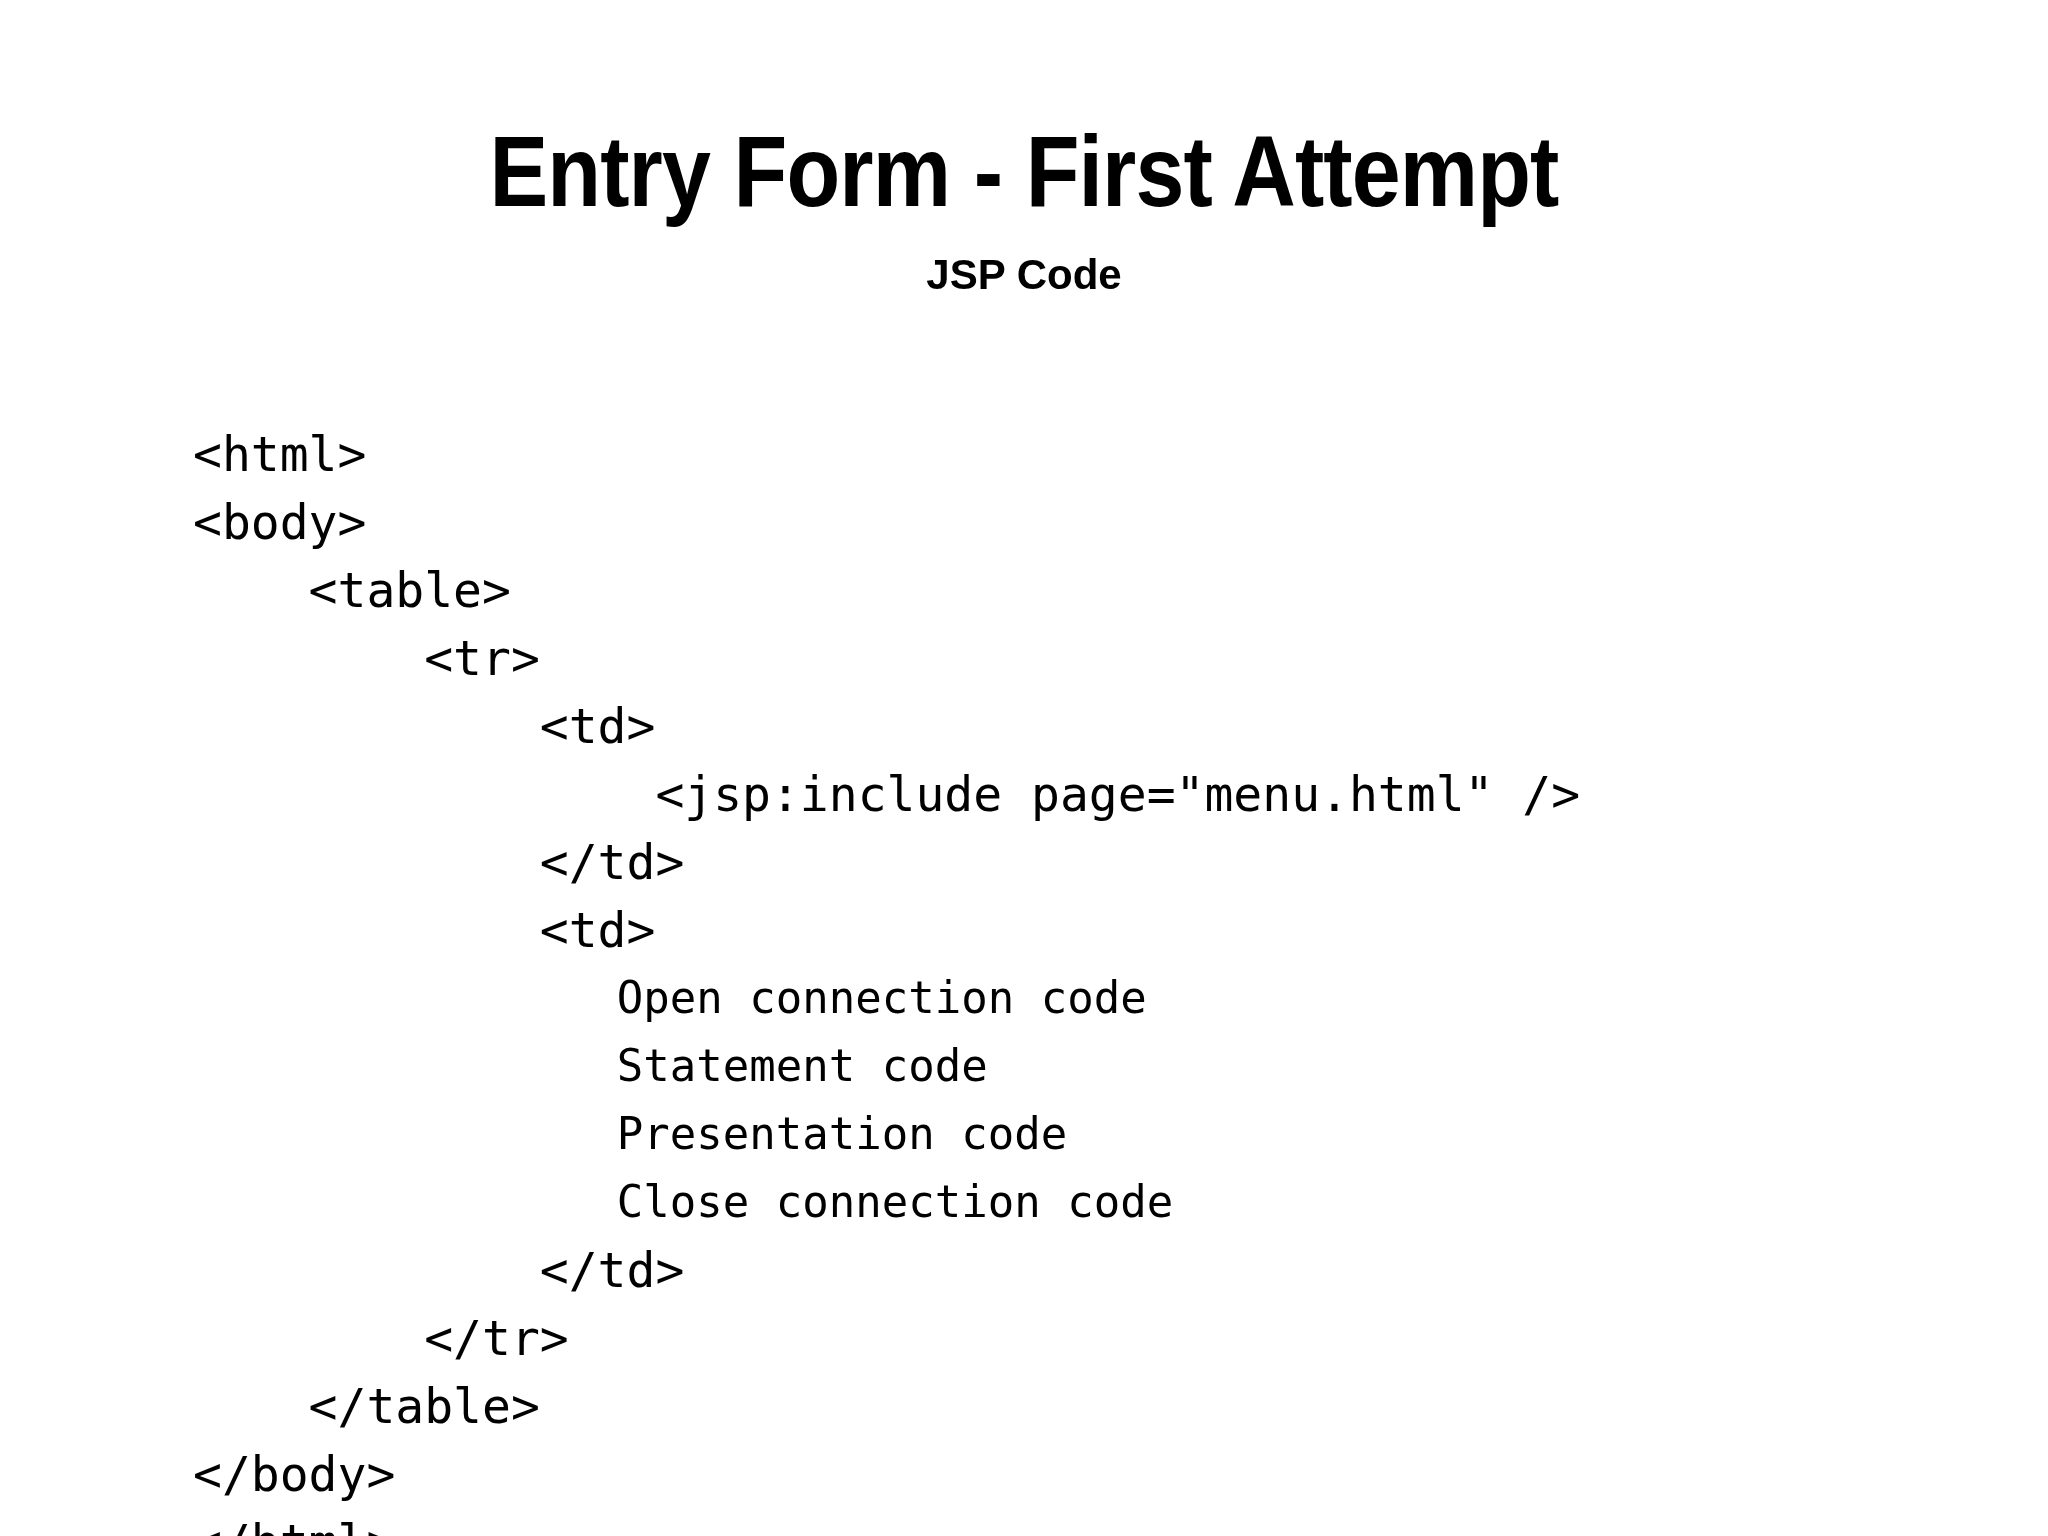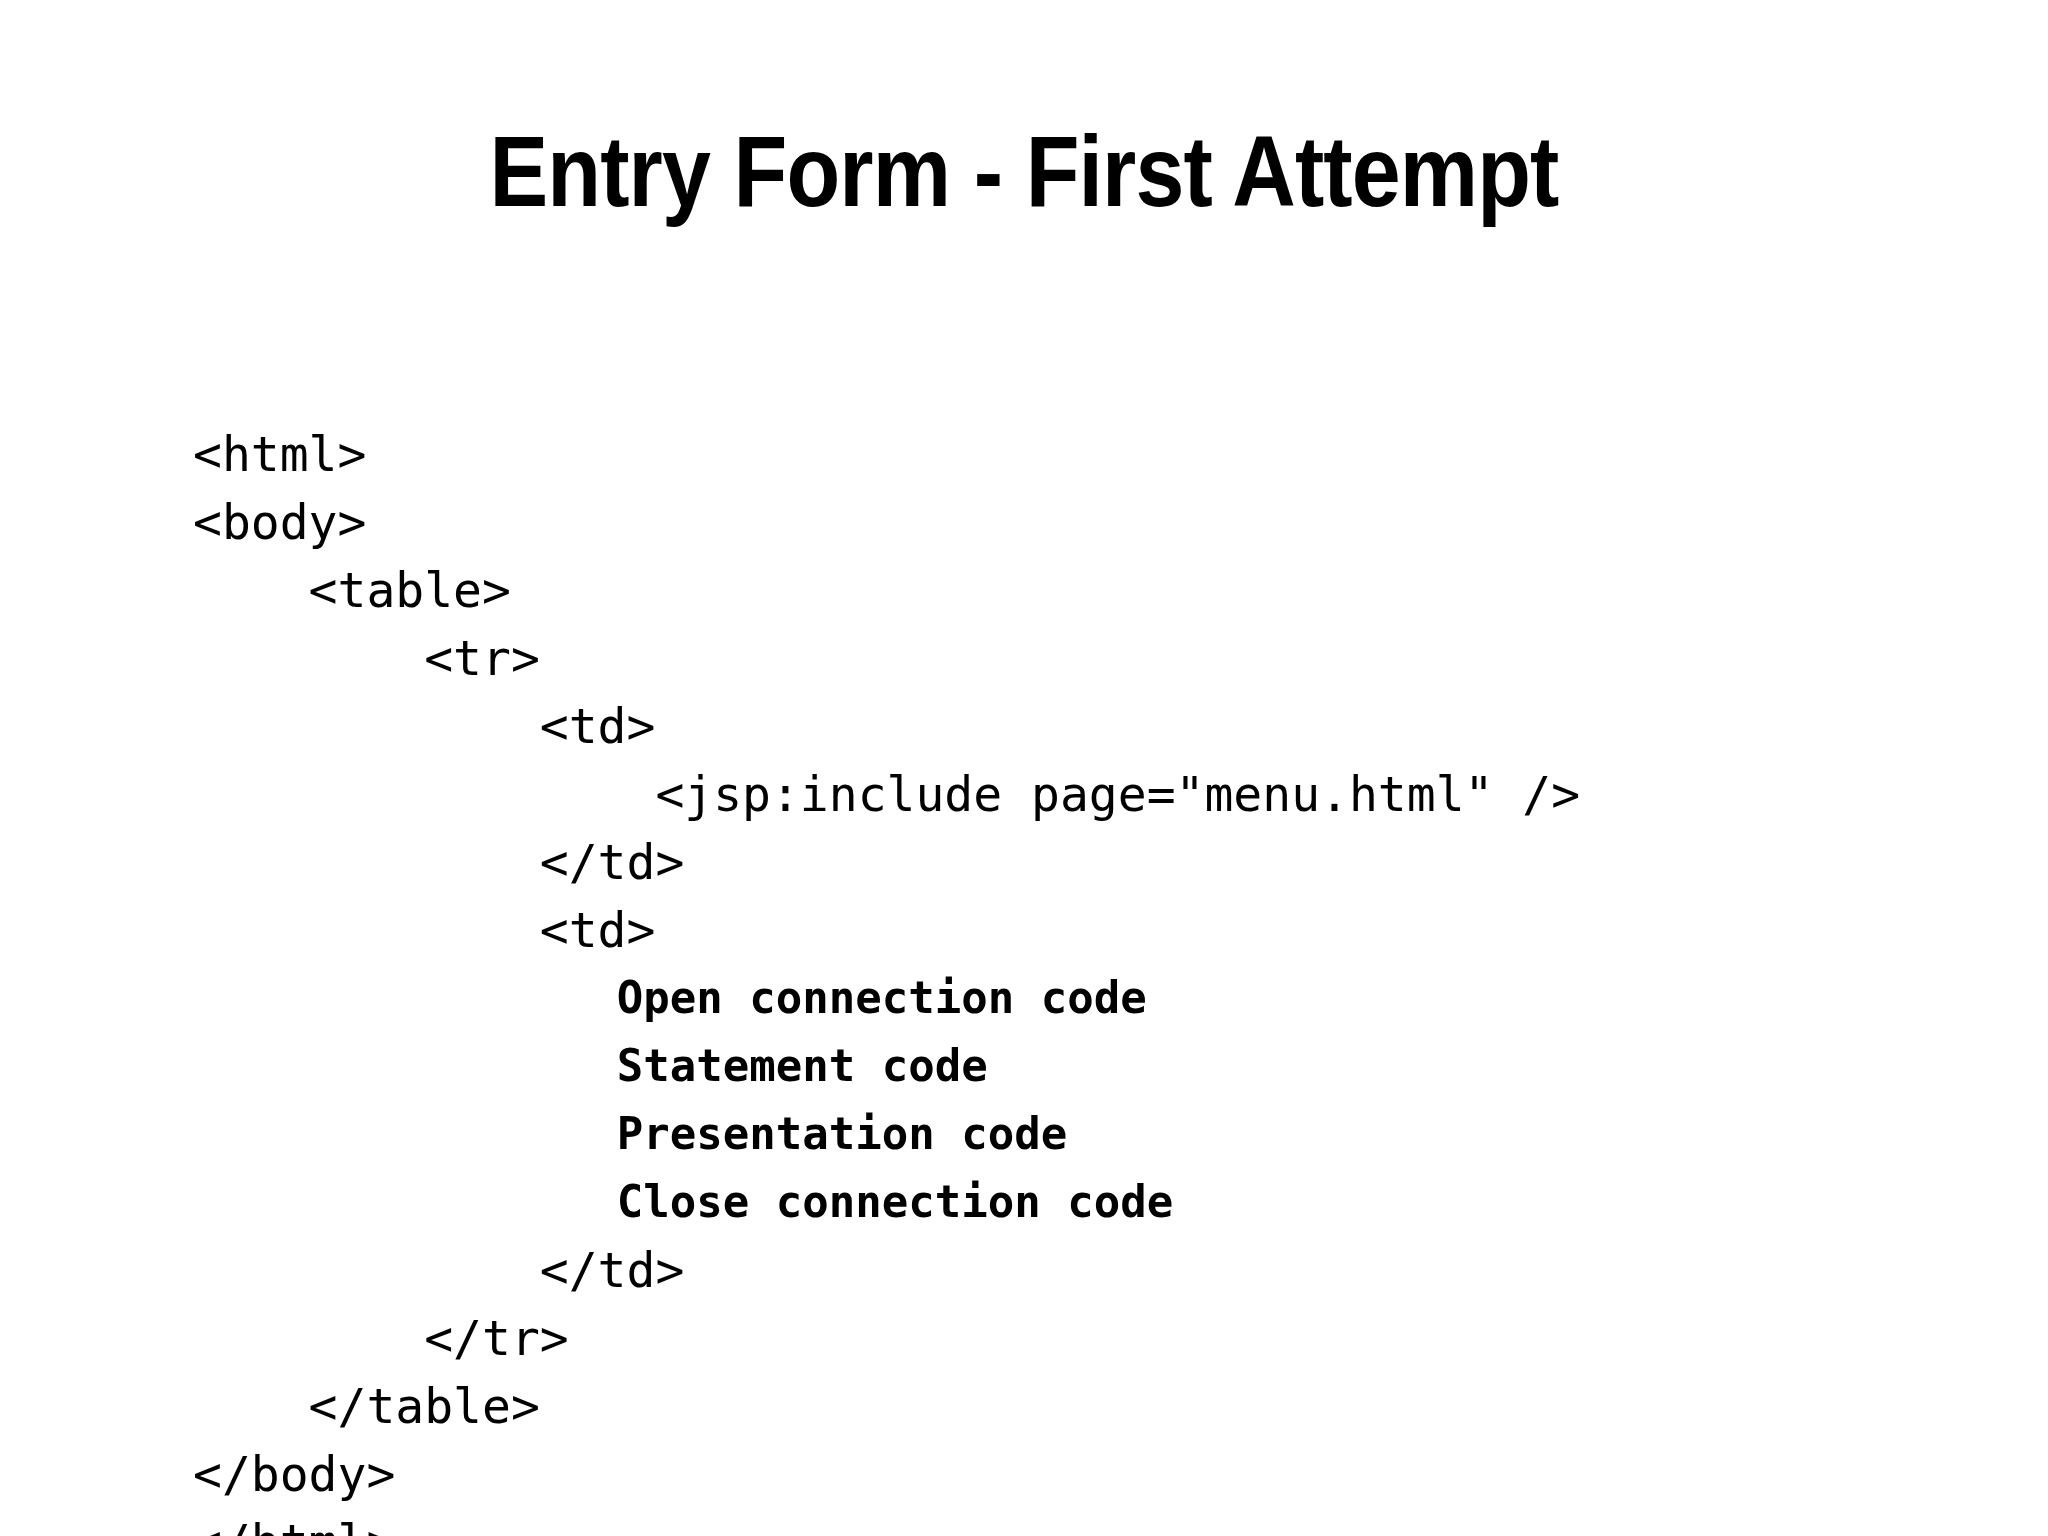--- a/index.html
+++ b/index.html
@@ -76,32 +76,33 @@
     font-family: "DejaVu Sans Mono", "Liberation Mono", monospace;
     font-size: 48px;
     line-height: 68px;
     font-weight: 400;
     color: #000000;
     height: 68px;
     margin-left: 18px;
   }
 
   .code-line.is-bold {
-    font-weight: 700;
+    font-weight: 400;
     font-size: 44px;
   }
 
   .code-indent {
     display: inline-block;
     white-space: pre;
   }
 </style>
 </head>
 <body style="background: rgb(255, 255, 255); color: rgb(0, 0, 0);">
 
 <div class="slide" style="background: rgb(255, 255, 255);">
 
   <h1 class="slide-title">Entry Form - First Attempt</h1>
 
+  <div class="slide-subtitle">JSP Code</div>
 
   <pre class="code-block" id="code-block"><span class="code-line"><span class="code-indent"></span><span>&lt;html&gt;</span></span><span class="code-line"><span class="code-indent"></span><span>&lt;body&gt;</span></span><span class="code-line"><span class="code-indent">    </span><span>&lt;table&gt;</span></span><span class="code-line"><span class="code-indent">        </span><span>&lt;tr&gt;</span></span><span class="code-line"><span class="code-indent">            </span><span>&lt;td&gt;</span></span><span class="code-line"><span class="code-indent">                </span><span>&lt;jsp:include page="menu.html" /&gt;</span></span><span class="code-line"><span class="code-indent">            </span><span>&lt;/td&gt;</span></span><span class="code-line"><span class="code-indent">            </span><span>&lt;td&gt;</span></span><span class="code-line is-bold"><span class="code-indent">                </span><span>Open connection code</span></span><span class="code-line is-bold"><span class="code-indent">                </span><span>Statement code</span></span><span class="code-line is-bold"><span class="code-indent">                </span><span>Presentation code</span></span><span class="code-line is-bold"><span class="code-indent">                </span><span>Close connection code</span></span><span class="code-line"><span class="code-indent">            </span><span>&lt;/td&gt;</span></span><span class="code-line"><span class="code-indent">        </span><span>&lt;/tr&gt;</span></span><span class="code-line"><span class="code-indent">    </span><span>&lt;/table&gt;</span></span><span class="code-line"><span class="code-indent"></span><span>&lt;/body&gt;</span></span><span class="code-line"><span class="code-indent"></span><span>&lt;/html&gt;</span></span></pre>
 
 </div>
 
 </body></html>

